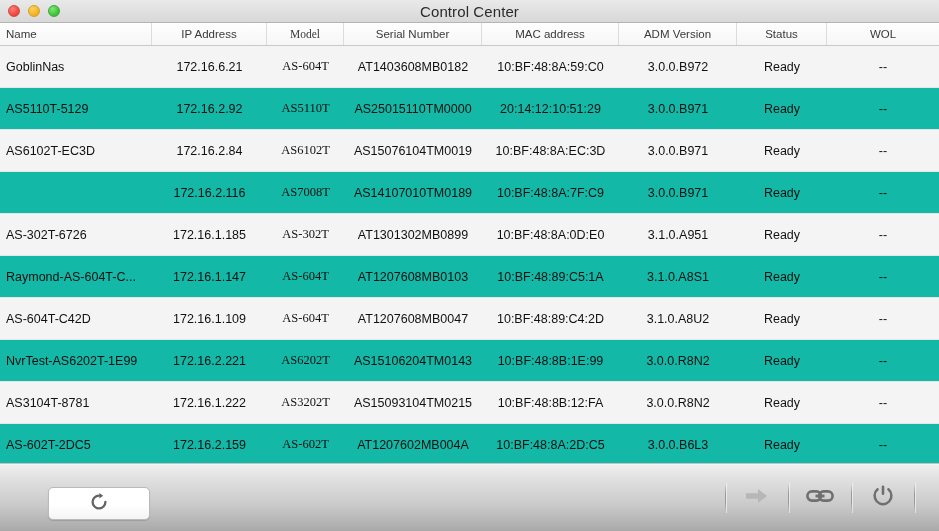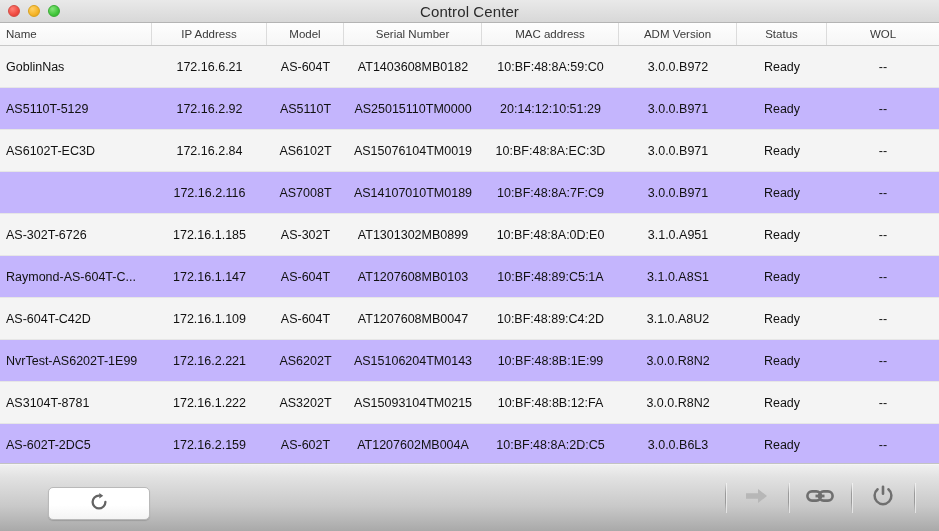--- a/index.html
+++ b/index.html
@@ -104,37 +104,37 @@
   }
   .row {
     display: flex;
     height: 42px;
     align-items: center;
     box-sizing: border-box;
     border-bottom: 1px solid #e6e6e6;
     justify-content: flex-end;
   }
   .row.odd  { background: #f4f4f4; }
-  .row.even { background: #c4b5fd; }
+  .row.even { background: #14b8a6; }
   .cell {
     font-size: 12.5px;
     color: #111111;
     box-sizing: border-box;
     padding: 0 6px;
     white-space: nowrap;
     overflow: hidden;
     text-overflow: ellipsis;
   }
   .cell.left   { text-align: left; }
   .cell.center { text-align: center; }
 
   
   .c-name    { width: 152px; min-width: 152px; }
   .c-ip      { width: 115px; min-width: 115px; }
-  .c-model   { width: 77px;  min-width: 77px;  }
+  .c-model   { width: 77px;  min-width: 77px; font-family: Liberation Serif, serif;  }
   .c-serial  { width: 138px; min-width: 138px; }
   .c-mac     { width: 137px; min-width: 137px; }
   .c-adm     { width: 118px; min-width: 118px; }
   .c-status  { width: 90px;  min-width: 90px;  }
   .c-wol     { width: 112px; min-width: 112px; }
 
   
   .toolbar {
     height: 66px;
     min-height: 66px;

